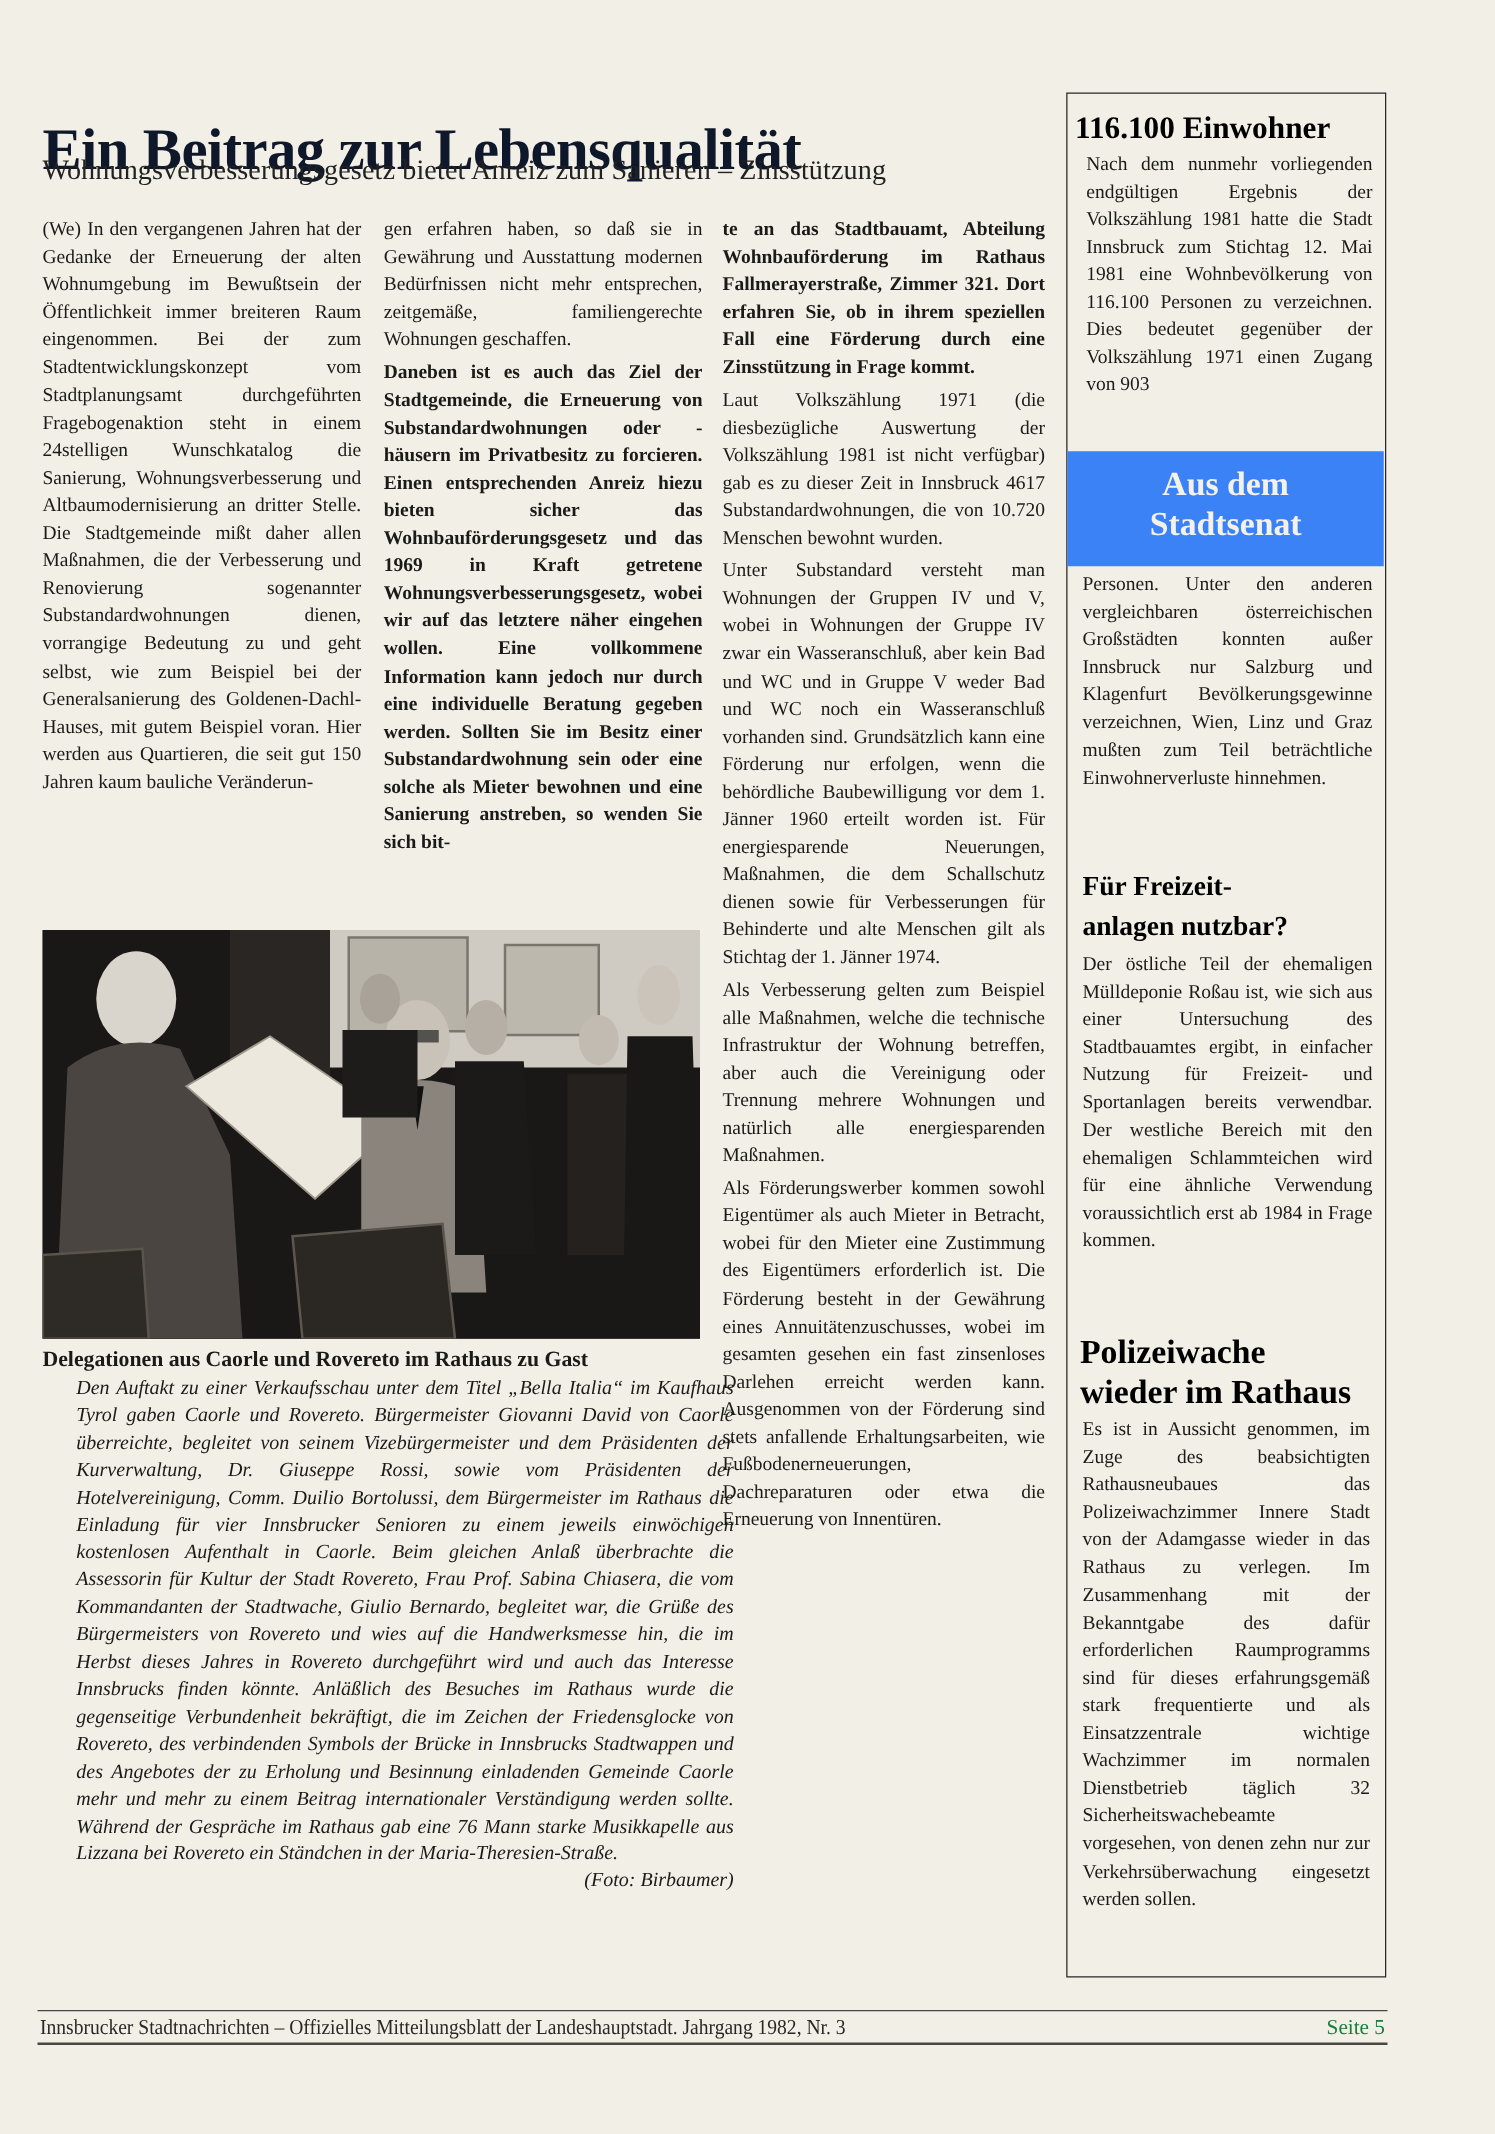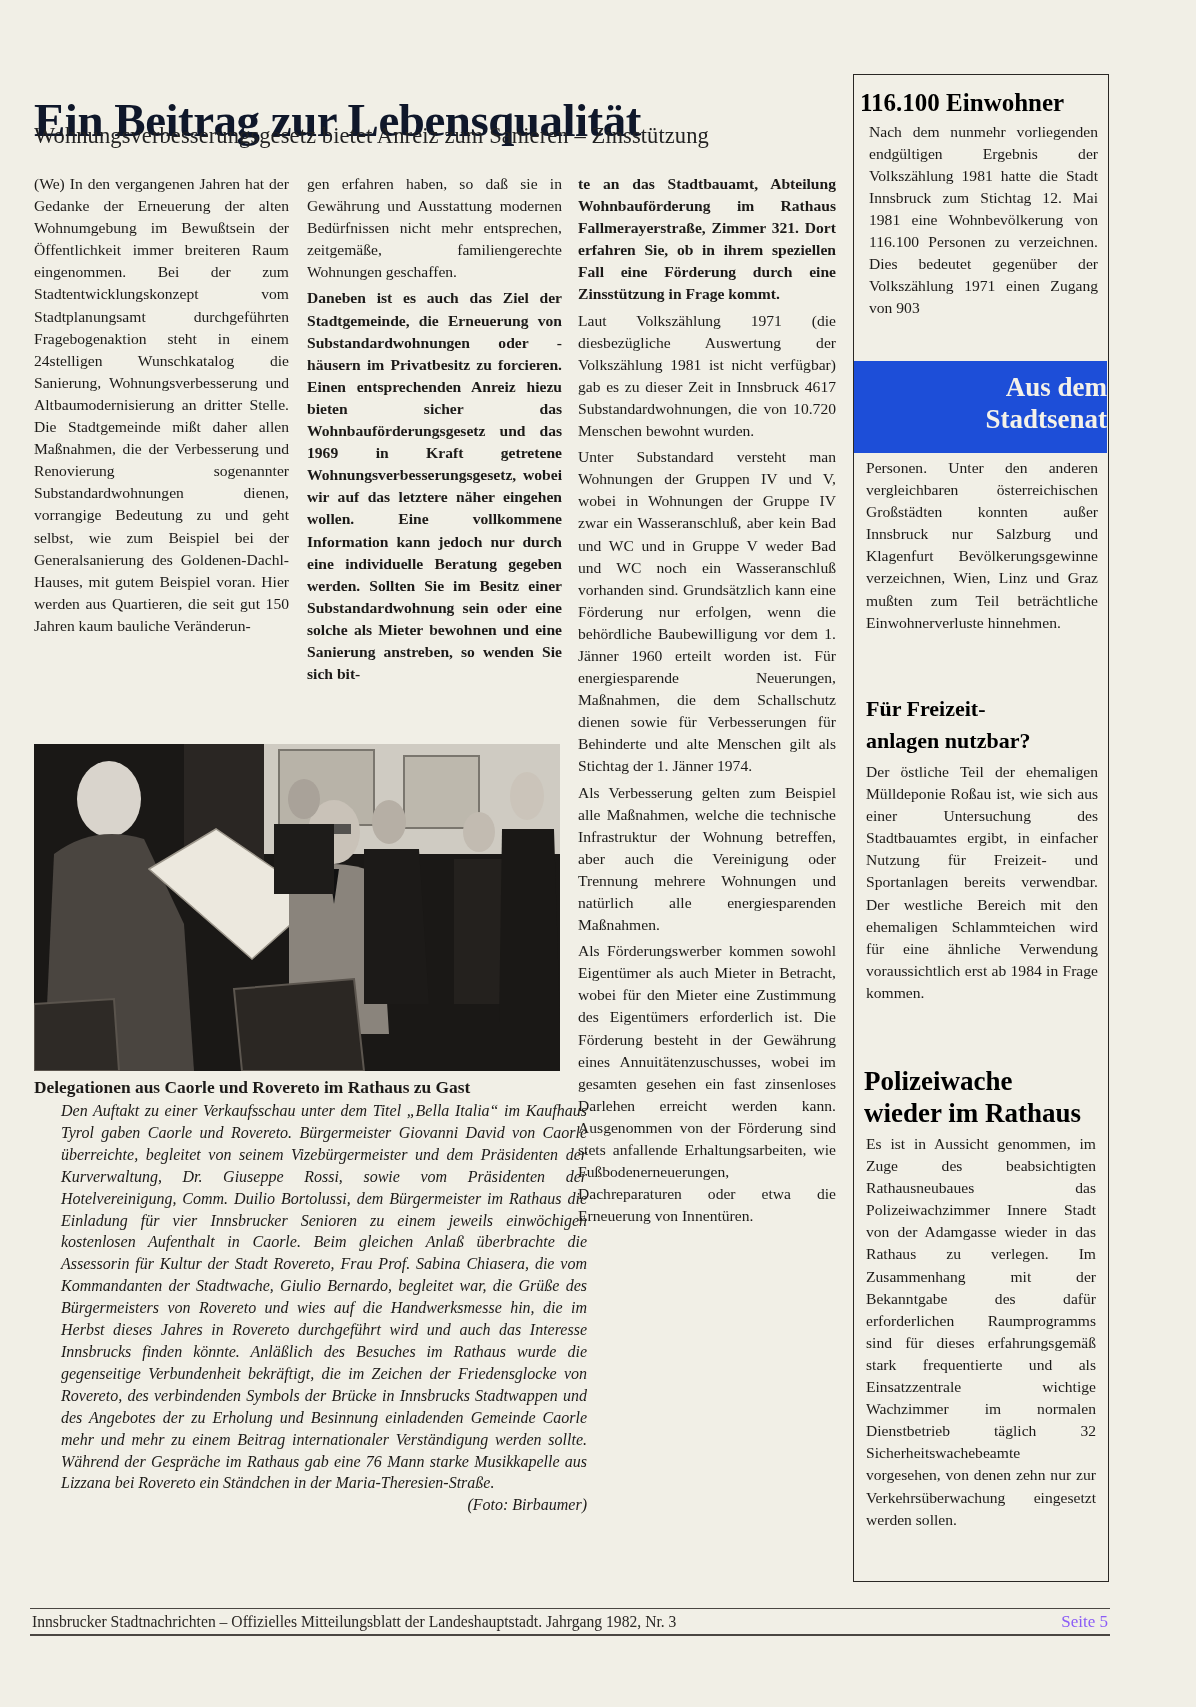--- a/index.html
+++ b/index.html
@@ -62,22 +62,22 @@
   .sb-title {
     font-size: 25px; font-weight: bold; line-height: 1.1; color: #000000; white-space: nowrap;
   }
   .sb-text {
     font-size: 15.6px; line-height: 22.1px; text-align: justify;
   }
   .sb1 { top: 14px; left: 6px; width: 242px; }
   .sb1 .sb-text { padding-left: 9px; padding-right: 4px; }
   .black-banner {
     position: absolute; left: 0; top: 286px; width: 253px; height: 92px;
-    background: #1d4ed8; color: #f4f1e8;
-    text-align: right; font-weight: bold; font-size: 27px; line-height: 32px;
+    background: #3b82f6; color: #f4f1e8;
+    text-align: center; font-weight: bold; font-size: 27px; line-height: 32px;
     padding-top: 10px; box-sizing: border-box;
   }
   .sb2 { top: 382px; }
   .sb3 { top: 618px; }
   .sb3 .sb-title { font-size: 22px; line-height: 32px; white-space: normal; }
   .sb4 { top: 990px; left: 10px; width: 240px; }
   .sb4 .sb-title { font-size: 27px; line-height: 32px; white-space: nowrap; }
   .sb4 .sb-text { padding-left: 2px; padding-right: 8px; }
   .sb-text-block { margin-top: 4px; }
 
@@ -87,21 +87,21 @@
   .footer-rule-bottom {
     position: absolute; left: 30px; top: 1634px; width: 1080px; height: 1.5px; background: #4a4642;
   }
   .footer-text {
     position: absolute; left: 32px; top: 1612px;
     font-size: 17px; line-height: 20px; white-space: nowrap; color: #2a2724;
     transform: scaleX(0.92); transform-origin: left top;
   }
   .footer-page {
     position: absolute; right: 88px; top: 1612px;
-    font-size: 17px; line-height: 20px; white-space: nowrap; color: #8b5cf6; font-family: Liberation Serif, serif;
+    font-size: 17px; line-height: 20px; white-space: nowrap; color: #15803d; font-family: Liberation Serif, serif;
   }
 </style>
 </head>
 <body>
 
 <div class="page">
 
   <h1 class="headline">Ein Beitrag zur Lebensqualität</h1>
   <div class="subheadline">Wohnungsverbesserungsgesetz bietet Anreiz zum Sanieren – Zinsstützung</div>
 

